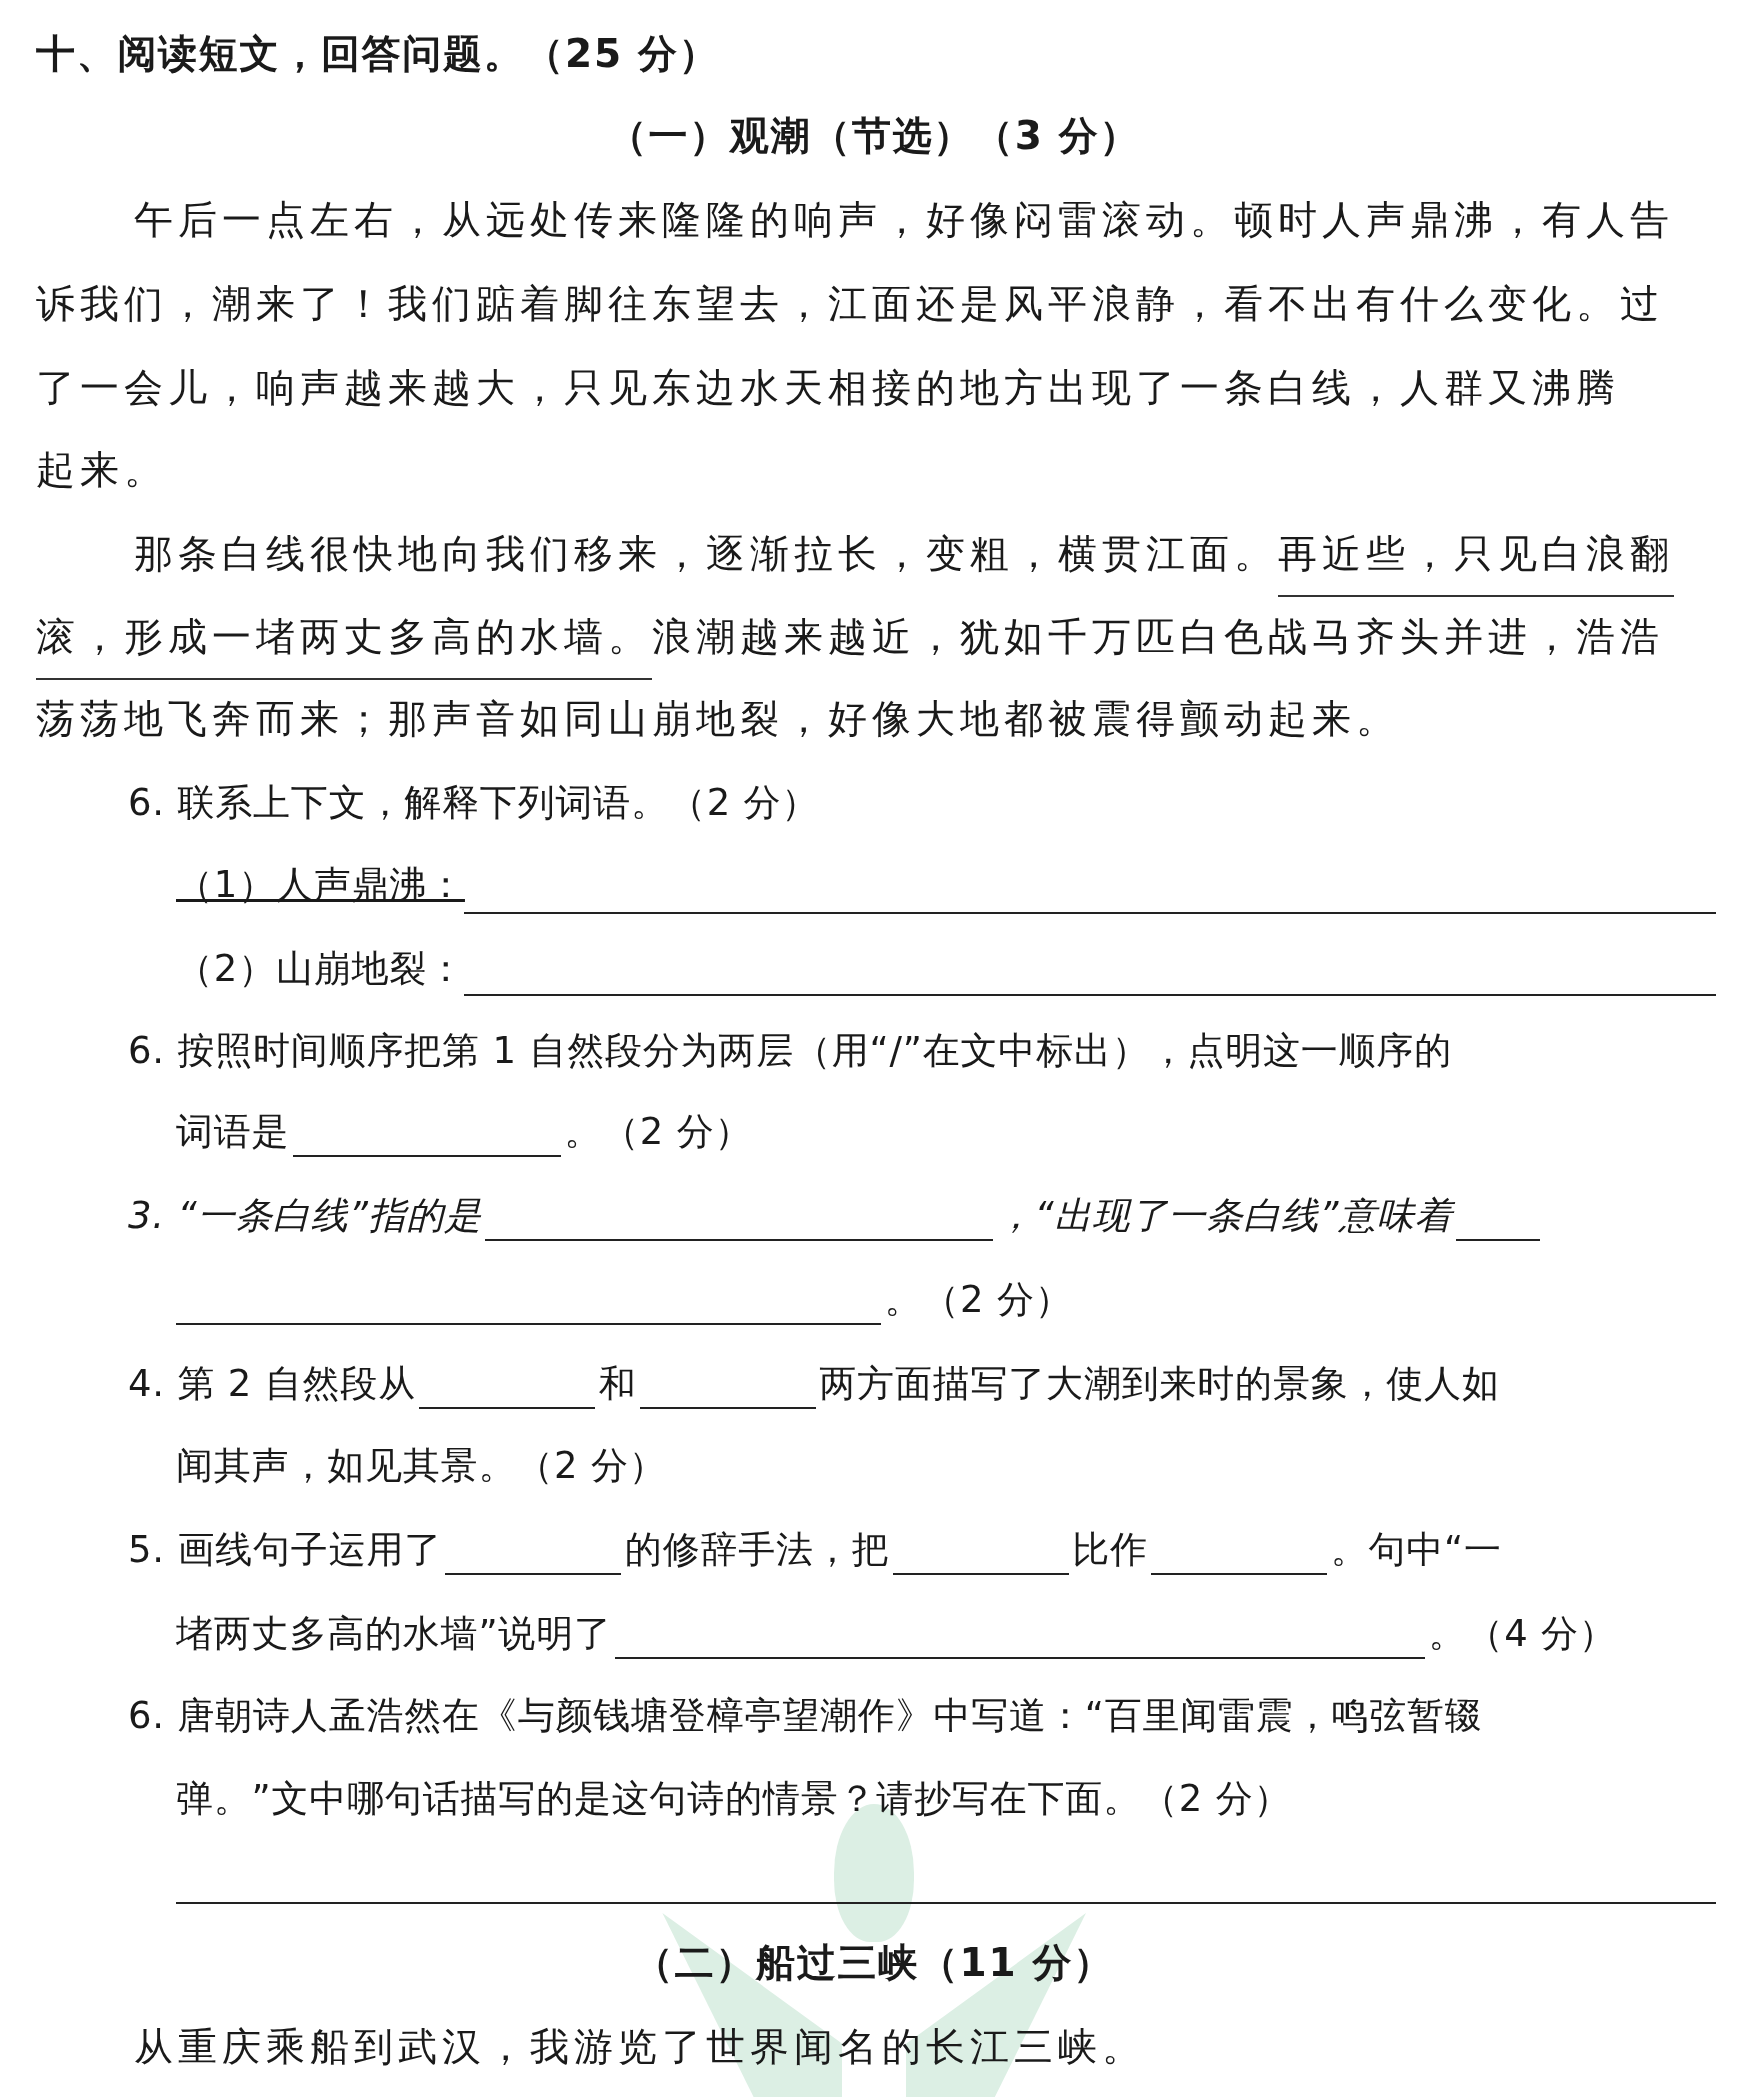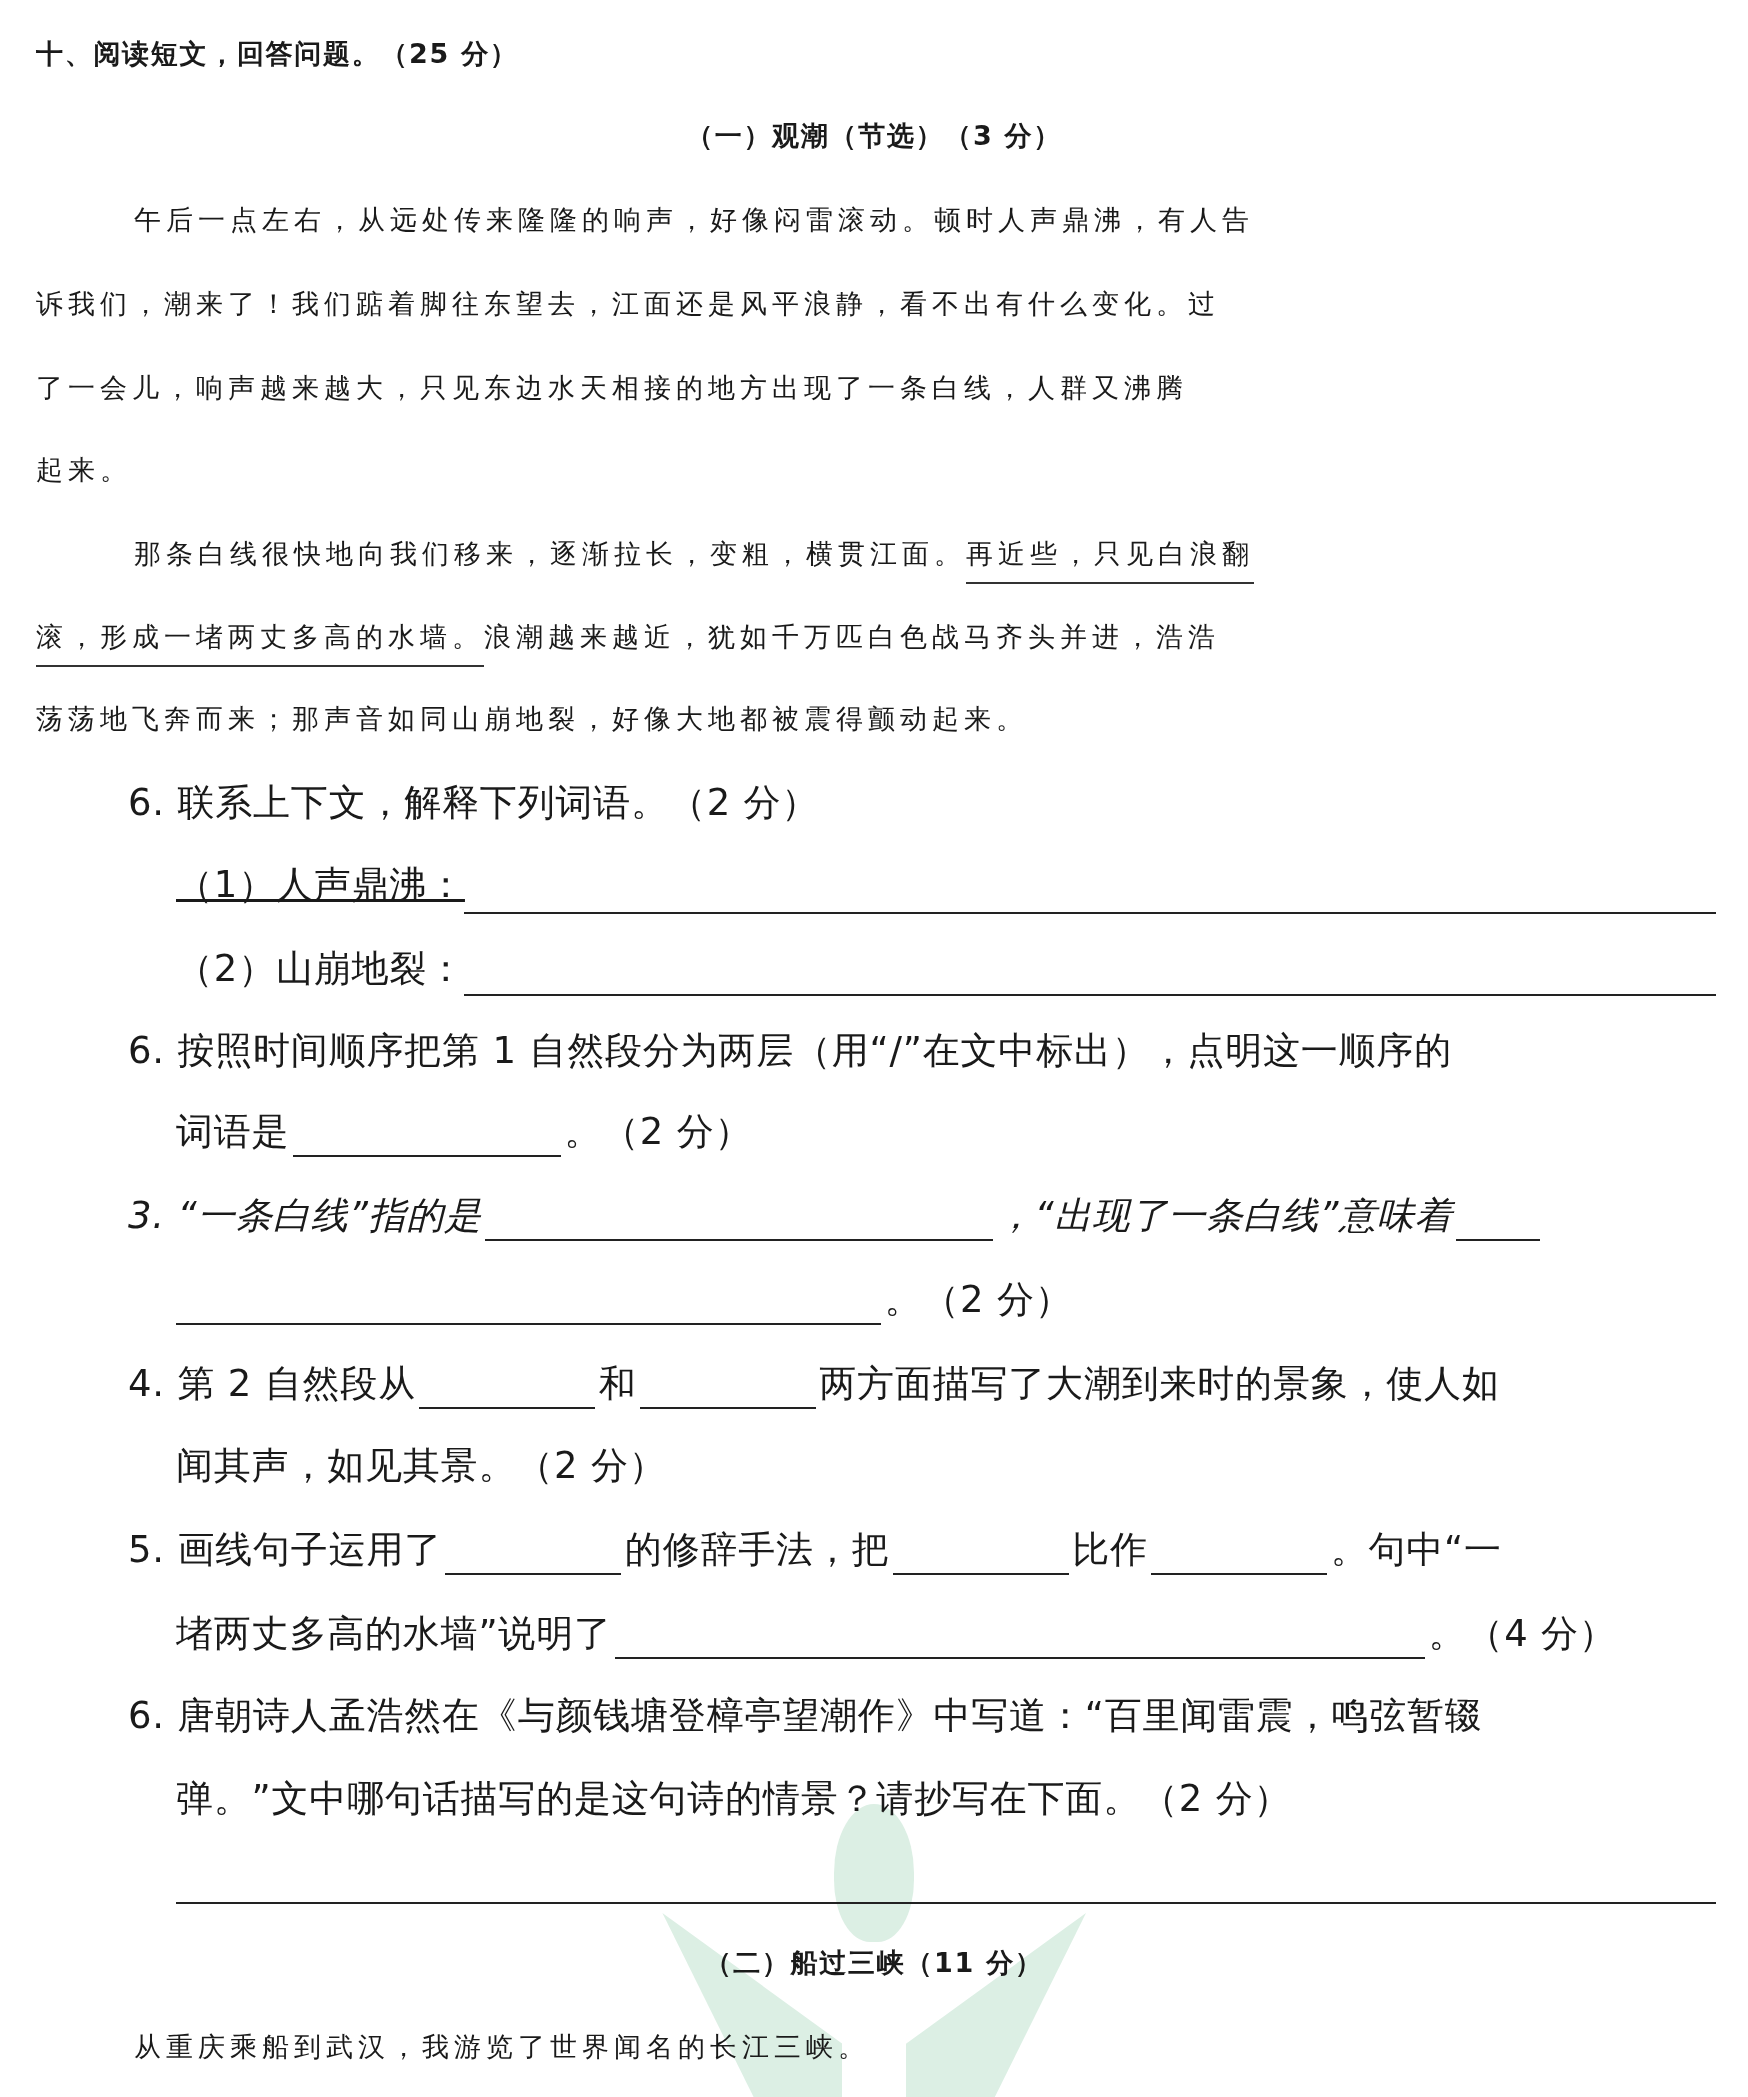--- a/index.html
+++ b/index.html
@@ -9,34 +9,34 @@
     color: #1a1a1a;
   }
   .watermark {
     position: absolute; left: 654px; top: 1804px; width: 440px; height: 587px;
     pointer-events: none; z-index: 0;
   }
   .wm-leaf { position: absolute; background: #dcefe4; }
   .content { position: absolute; left: 0; top: 0; width: 1748px; z-index: 1; }
   .line {
     position: absolute; left: 36px; right: 38px;
-    font-size: 27px; line-height: 50px; white-space: nowrap;
+    font-size: 39px; line-height: 50px; white-space: nowrap;
     letter-spacing: 5px;
   }
   .sans { font-family: "DejaVu Sans", "Liberation Sans", sans-serif; }
   .bold { font-weight: bold; }
   .center { text-align: center; left: 0; right: 0; }
   .indent { left: 134px; }
   .q { left: 128px; letter-spacing: 0.8px; font-family: "DejaVu Sans", "Liberation Sans", sans-serif; font-size: 37px; }
   .q2 { left: 176px; letter-spacing: 0.8px; font-family: "DejaVu Sans", "Liberation Sans", sans-serif; font-size: 37px; }
   .blank {
     display: inline-block; border-bottom: 2.1px solid #222; height: 42px;
     vertical-align: bottom; margin: 0 3.4px;
   }
-  .ul { border-bottom: 2.9px solid #333; padding-bottom: 13px; text-align: center; }
+  .ul { border-bottom: 2.9px solid #333; padding-bottom: 19px; text-align: center; }
   .fullrule { position: absolute; height: 2.1px; background: #222; }
 </style>
 </head>
 <body>
 
 <div class="watermark">
   <div class="wm-leaf" style="left:180px;top:0;width:80px;height:138px;border-radius:50% 50% 45% 45%;"></div>
   <div class="wm-leaf" style="left:8.4px;top:109px;width:180px;height:218px;clip-path:polygon(0 0,100% 60%,100% 100%,60% 100%);"></div>
   <div class="wm-leaf" style="left:252px;top:109px;width:180px;height:218px;clip-path:polygon(100% 0,0 60%,0 100%,40% 100%);"></div>
 

